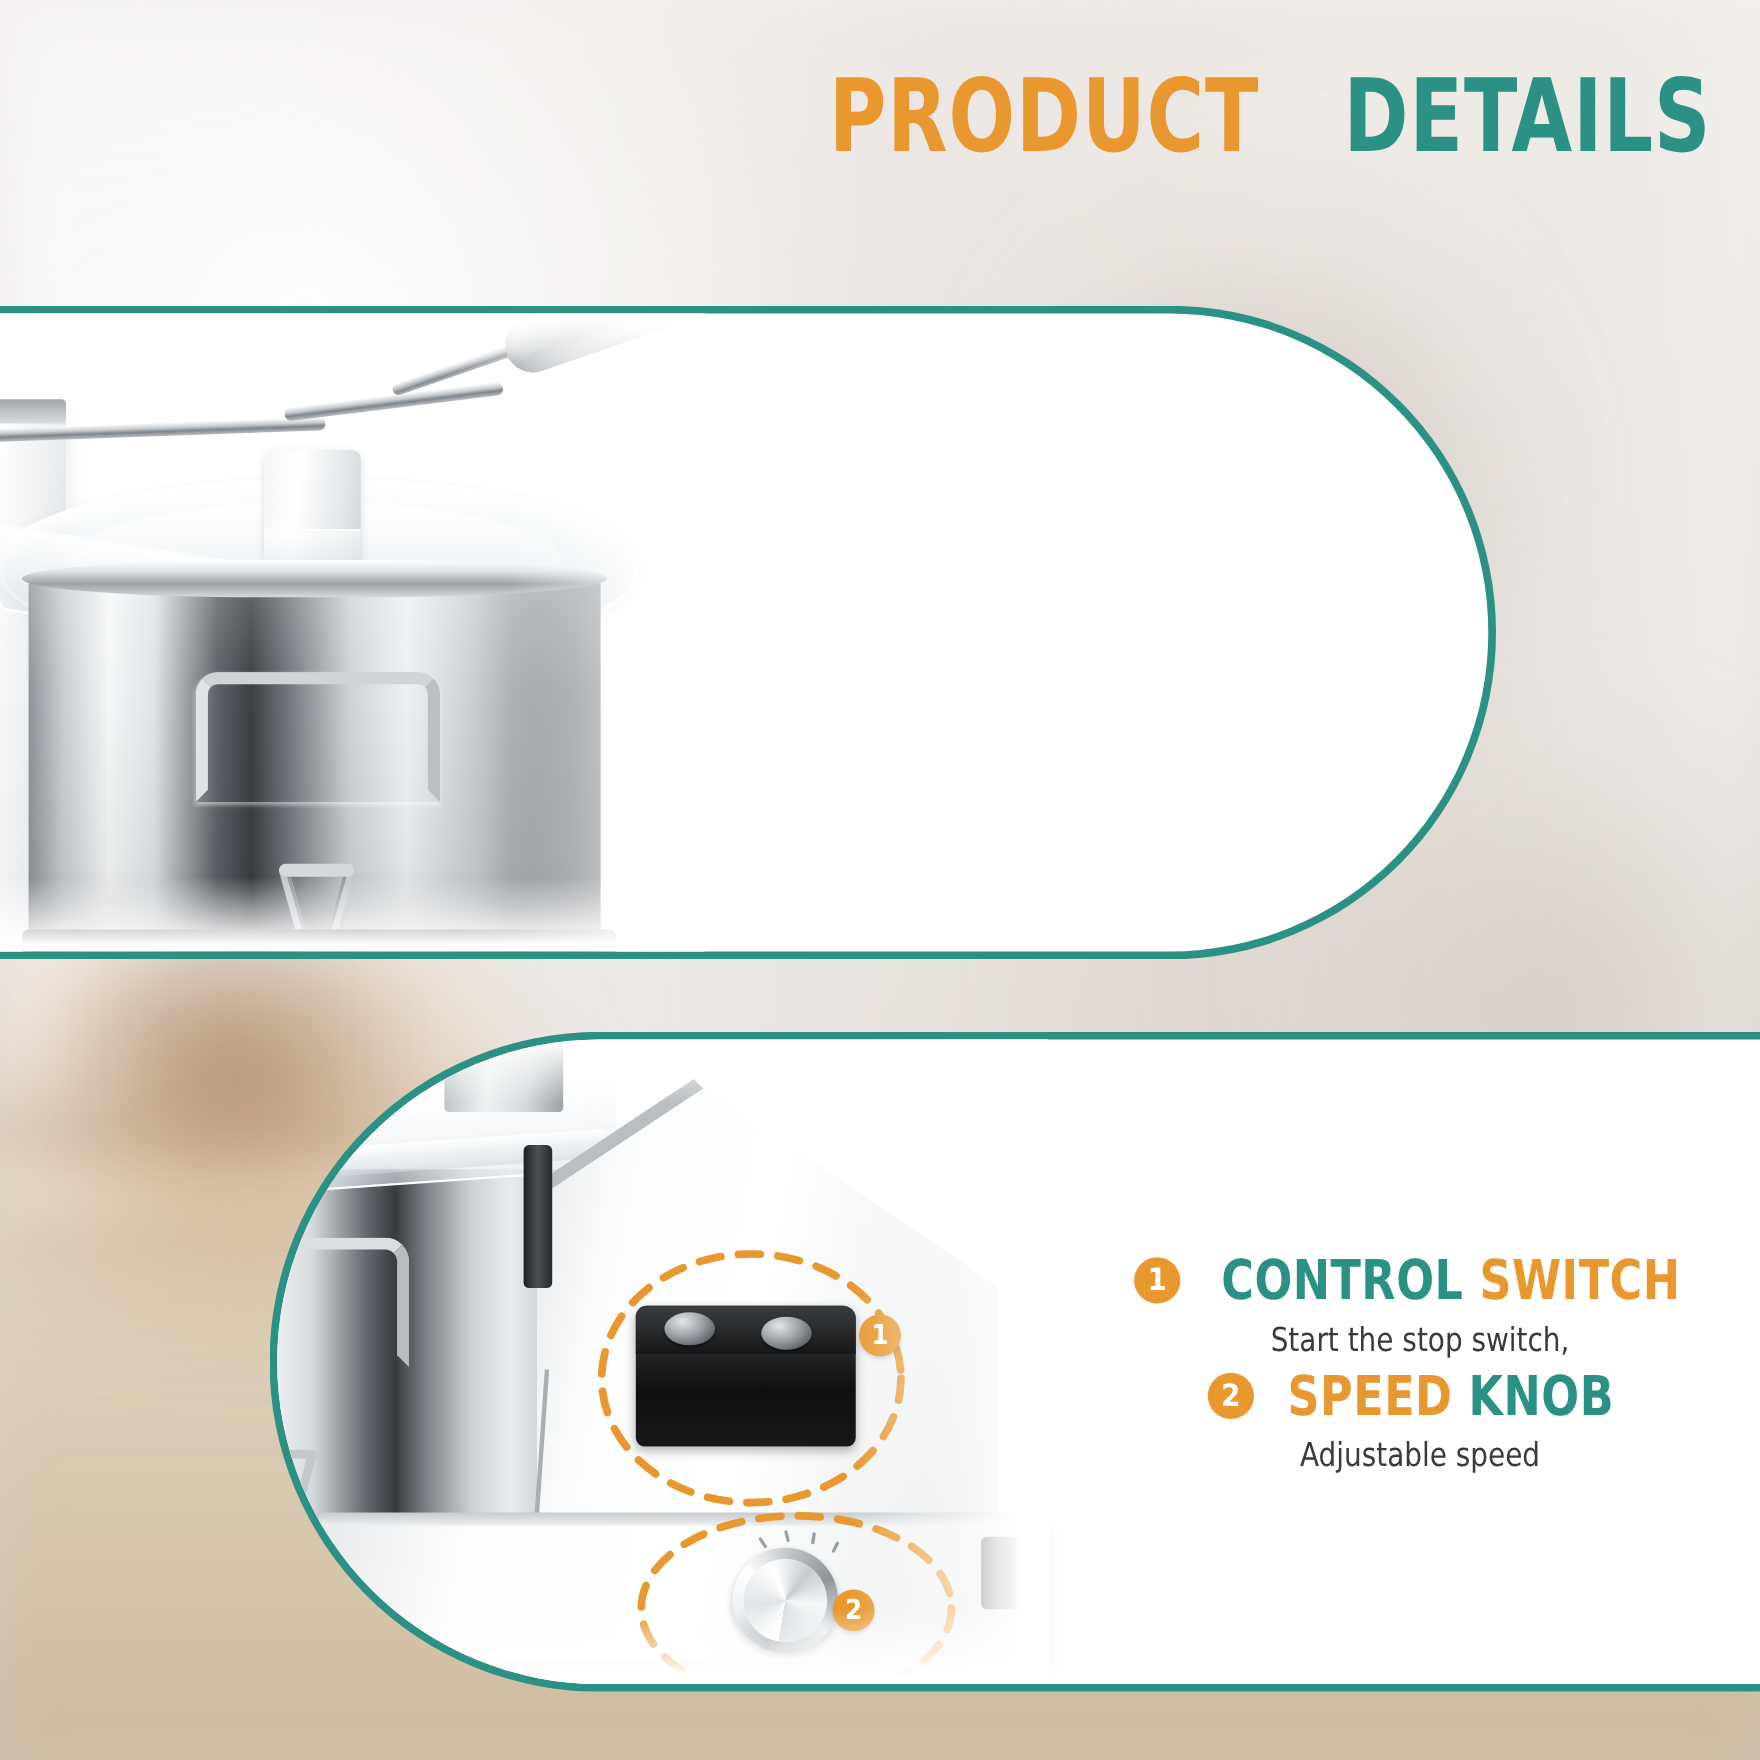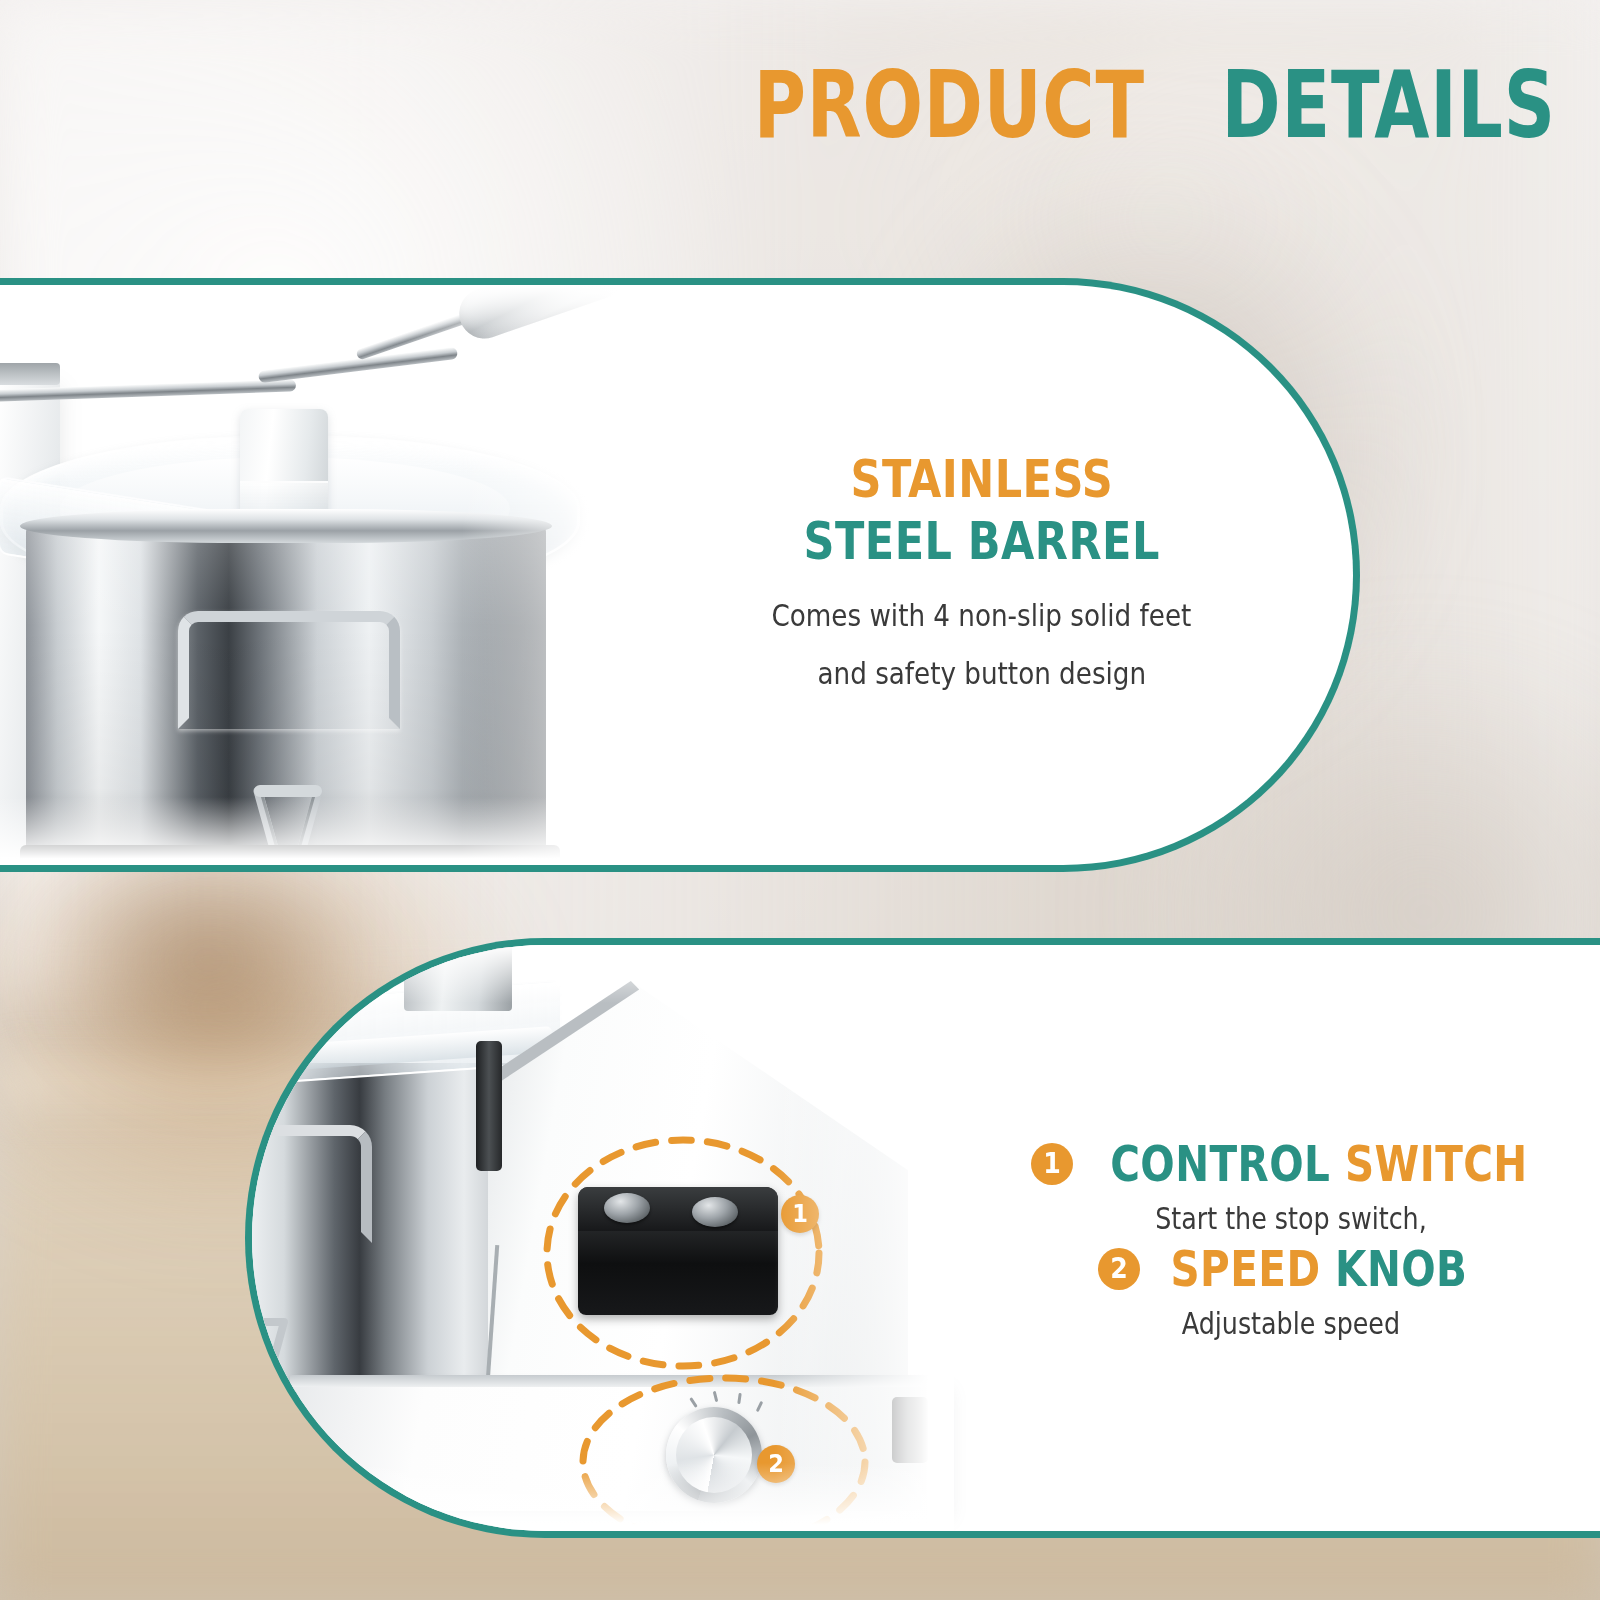--- a/index.html
+++ b/index.html
@@ -419,26 +419,20 @@
           <rect x="14" y="0" width="68" height="12" rx="6" fill="#d4d9dc"></rect>
         </svg>
       </div>
       <div class="pc" id="p1-base"></div>
       <div class="photo-fade-r"></div>
       <div class="photo-fade-b"></div>
       <div class="photo-fade-t"></div>
     </div>
   </div>
 
-  <div class="text-col">
-    <div class="headline c-orange">STAINLESS</div>
-    <div class="headline c-teal">STEEL BARREL</div>
-    <div class="subtext">Comes with 4 non-slip solid feet</div>
-    <div class="subtext" style="margin-top:4px">and safety button design</div>
-  </div>
 </section>
 
 <section class="panel" id="panel-bottom">
 
   <div class="photo-col">
     <div class="photo">
       <div class="pc" id="p2-bowl"></div>
       <div class="pc" id="p2-bowl-handle"></div>
       <div class="pc" id="p2-latch">
         <svg width="80" height="72" viewBox="0 0 80 72">

